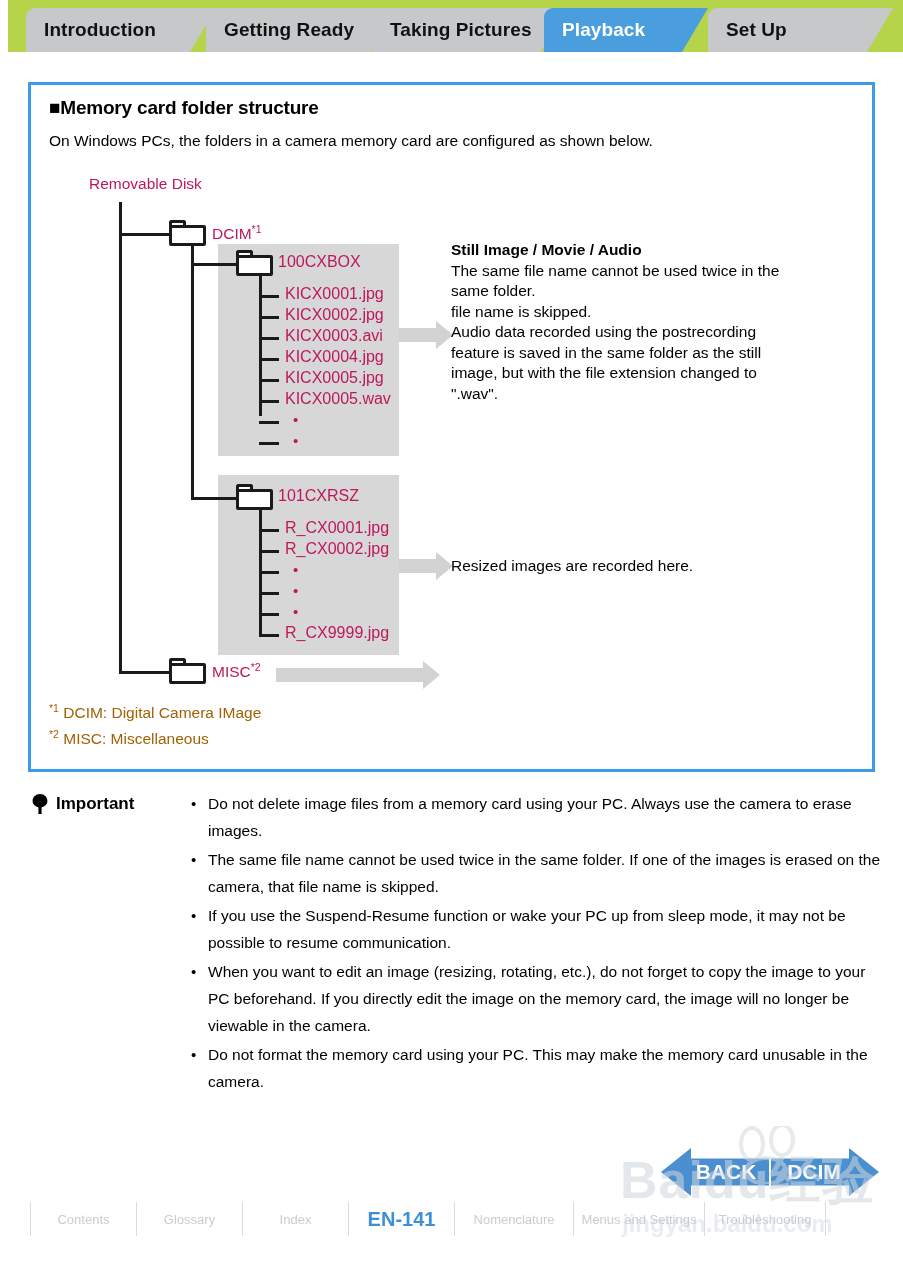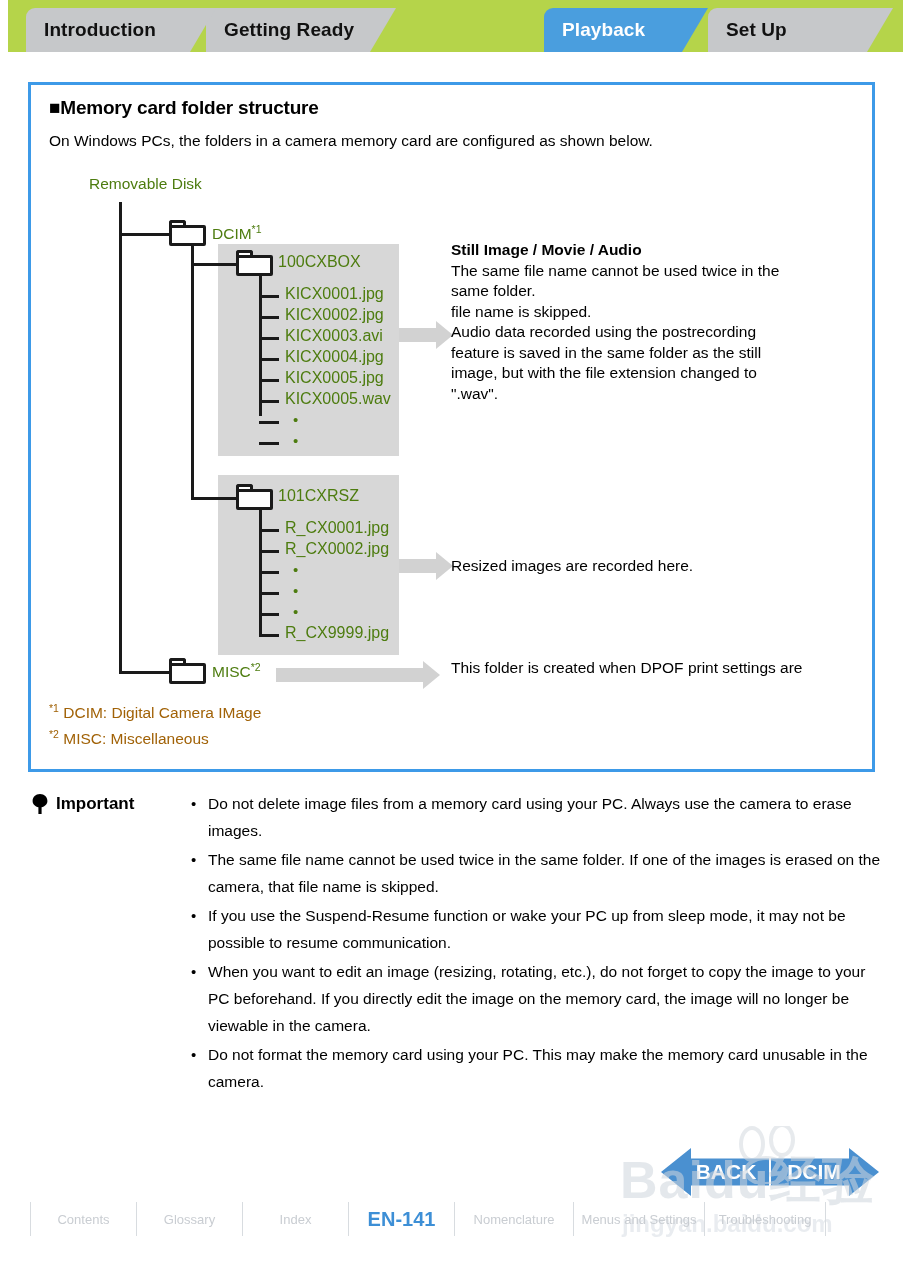--- a/index.html
+++ b/index.html
@@ -41,21 +41,21 @@
     font-size:19px; font-weight:700; color:#000; letter-spacing:-0.2px;
   }
   #panel-sub {
     position:absolute; left:18px; top:47px;
     font-size:15.5px; color:#000;
   }
 
   
   #tree { position:absolute; left:0; top:0; width:847px; height:690px; }
   .lbl {
-    position:absolute; font-size:15.5px; color:#4d7c0f; white-space:nowrap;
+    position:absolute; font-size:15.5px; color:#be185d; white-space:nowrap;
   }
   .mono-lbl { font-size:16px; }
   .grayboxA {
     position:absolute; left:187px; top:159px; width:181px; height:212px;
     background:#d7d7d7;
   }
   .grayboxB {
     position:absolute; left:187px; top:390px; width:181px; height:180px;
     background:#d7d7d7;
   }
@@ -154,20 +154,23 @@
 </style>
 </head>
 <body>
 
 <div id="tabbar">
     <div class="tab" style="left: 18px; width: 190px; z-index: 5;">
       <span>Introduction</span>
     </div>
     <div class="tab" style="left: 198px; width: 190px; z-index: 4;">
       <span>Getting Ready</span>
+    </div>
+    <div class="tab" style="left: 364px; width: 195px; z-index: 3;">
+      <span>Taking Pictures</span>
     </div>
     <div class="tab active" style="left: 536px; width: 164px; z-index: 9;">
       <span>Playback</span>
     </div>
     <div class="tab" style="left: 700px; width: 185px; z-index: 1;">
       <span>Set Up</span>
     </div>
   </div>
 
 <div id="panel">
@@ -267,21 +270,20 @@
           <div>Audio data recorded using the postrecording</div>
           <div>feature is saved in the same folder as the still</div>
           <div>image, but with the file extension changed to</div>
           <div>".wav".</div>
         </div>
     </div>
 
     <div class="rtext" style="left:420px; top:471px; width:400px;">Resized images are recorded here.</div>
 
     <div class="rtext" style="left:420px; top:573px; width:410px;">
-      <div>This folder is created when DPOF print settings are</div>
     </div>
 
     <div class="fnote" style="left:18px; top:617px;">
       <span class="sup">*1</span>
       <span>DCIM: Digital Camera IMage</span>
     </div>
     <div class="fnote" style="left:18px; top:643px;">
       <span class="sup">*2</span>
       <span>MISC: Miscellaneous</span>
     </div>

